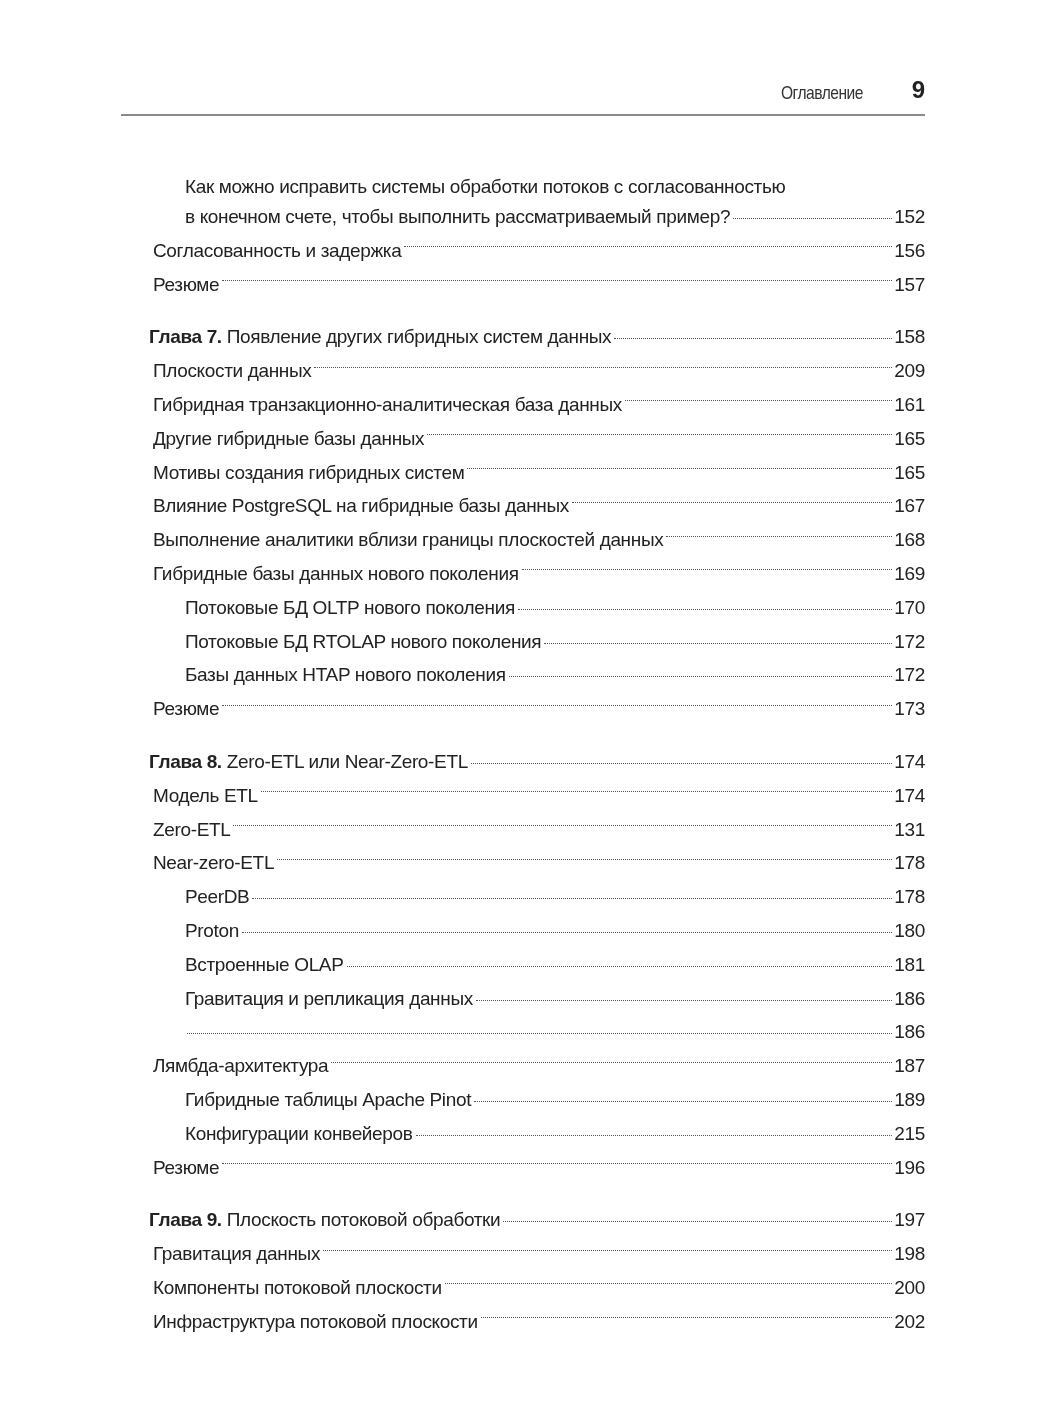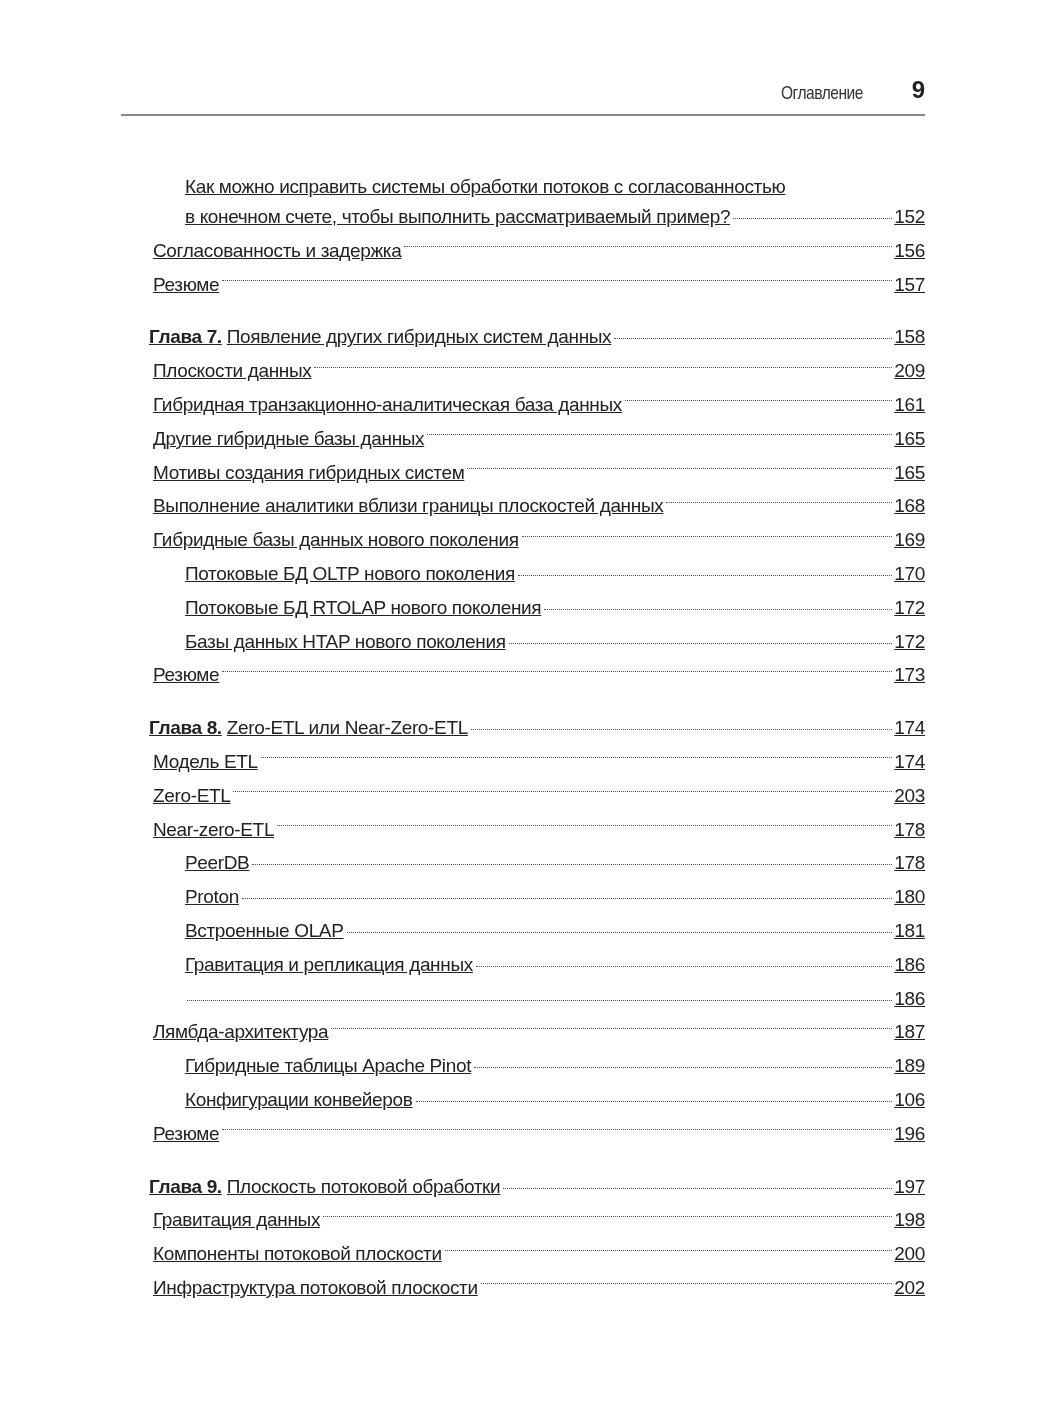--- a/index.html
+++ b/index.html
@@ -3,21 +3,21 @@
 <meta charset="utf-8">
 <style>
   html, body { margin: 0; padding: 0; background: #ffffff; }
   body { width: 1050px; height: 1419px; position: relative; overflow: hidden;
          font-family: "Liberation Sans", sans-serif; color: #222222; }
   .header { position: absolute; left: 121px; top: 76px; width: 804px; height: 38px;
             border-bottom: 2px solid #8a8a8a; }
   .header-title { position: absolute; right: 62px; top: 6px; font-size: 19px; color: #333;
                   letter-spacing: -0.6px; transform: scaleX(0.82); transform-origin: right center; }
   .header-page { position: absolute; right: 0; top: 0; font-size: 24px; font-weight: bold; color: #222; }
-  .toc { position: absolute; left: 121px; top: 174px; width: 804px; text-decoration: underline; }
+  .toc { position: absolute; left: 121px; top: 174px; width: 804px; }
   .entry { position: relative; display: flex; align-items: baseline; font-size: 19px;
            line-height: 33.8px; height: 33.8px; white-space: nowrap; }
   .entry .label { flex: 0 0 auto; background: #fff; padding-right: 1px; letter-spacing: -0.35px; }
   .entry .dots { flex: 1 1 auto; overflow: hidden; border-bottom: 1.5px dotted #555; height: 0;
                  margin: 0 2px; position: relative; top: -4px; }
   .entry .page { flex: 0 0 auto; letter-spacing: -0.3px; }
   .lvl1 { padding-left: 32px; align-items: center; }
   .lvl2 { padding-left: 64px; }
   .chapter { font-size: 19px; }
   .chapter .prefix { font-weight: bold; margin-right: 5px; margin-left: 28px; }
@@ -71,20 +71,25 @@
       <span class="label"><span>Другие гибридные базы данных</span></span>
       <span class="dots"></span>
       <span class="page">165</span>
     </div>
     <div class="entry lvl1">
       <span class="label"><span>Мотивы создания гибридных систем</span></span>
       <span class="dots"></span>
       <span class="page">165</span>
     </div>
     <div class="entry lvl1">
+      <span class="label"><span>Влияние PostgreSQL на гибридные базы данных</span></span>
+      <span class="dots"></span>
+      <span class="page">167</span>
+    </div>
+    <div class="entry lvl1">
       <span class="label"><span>Выполнение аналитики вблизи границы плоскостей данных</span></span>
       <span class="dots"></span>
       <span class="page">168</span>
     </div>
     <div class="entry lvl1">
       <span class="label"><span>Гибридные базы данных нового поколения</span></span>
       <span class="dots"></span>
       <span class="page">169</span>
     </div>
     <div class="entry lvl2">
@@ -114,21 +119,21 @@
       <span class="page">174</span>
     </div>
     <div class="entry lvl1">
       <span class="label"><span>Модель ETL</span></span>
       <span class="dots"></span>
       <span class="page">174</span>
     </div>
     <div class="entry lvl1">
       <span class="label"><span>Zero-ETL</span></span>
       <span class="dots"></span>
-      <span class="page">203</span>
+      <span class="page">131</span>
     </div>
     <div class="entry lvl1">
       <span class="label"><span>Near-zero-ETL</span></span>
       <span class="dots"></span>
       <span class="page">178</span>
     </div>
     <div class="entry lvl2">
       <span class="label"><span>PeerDB</span></span>
       <span class="dots"></span>
       <span class="page">178</span>
@@ -158,21 +163,21 @@
       <span class="page">187</span>
     </div>
     <div class="entry lvl2">
       <span class="label"><span>Гибридные таблицы Apache Pinot</span></span>
       <span class="dots"></span>
       <span class="page">189</span>
     </div>
     <div class="entry lvl2">
       <span class="label"><span>Конфигурации конвейеров</span></span>
       <span class="dots"></span>
-      <span class="page">106</span>
+      <span class="page">215</span>
     </div>
     <div class="entry lvl1">
       <span class="label"><span>Резюме</span></span>
       <span class="dots"></span>
       <span class="page">196</span>
     </div>
     <div class="gap"></div>
     <div class="entry chapter">
       <span class="label"><span class="prefix">Глава 9.</span><span>Плоскость потоковой обработки</span></span>
       <span class="dots"></span>

